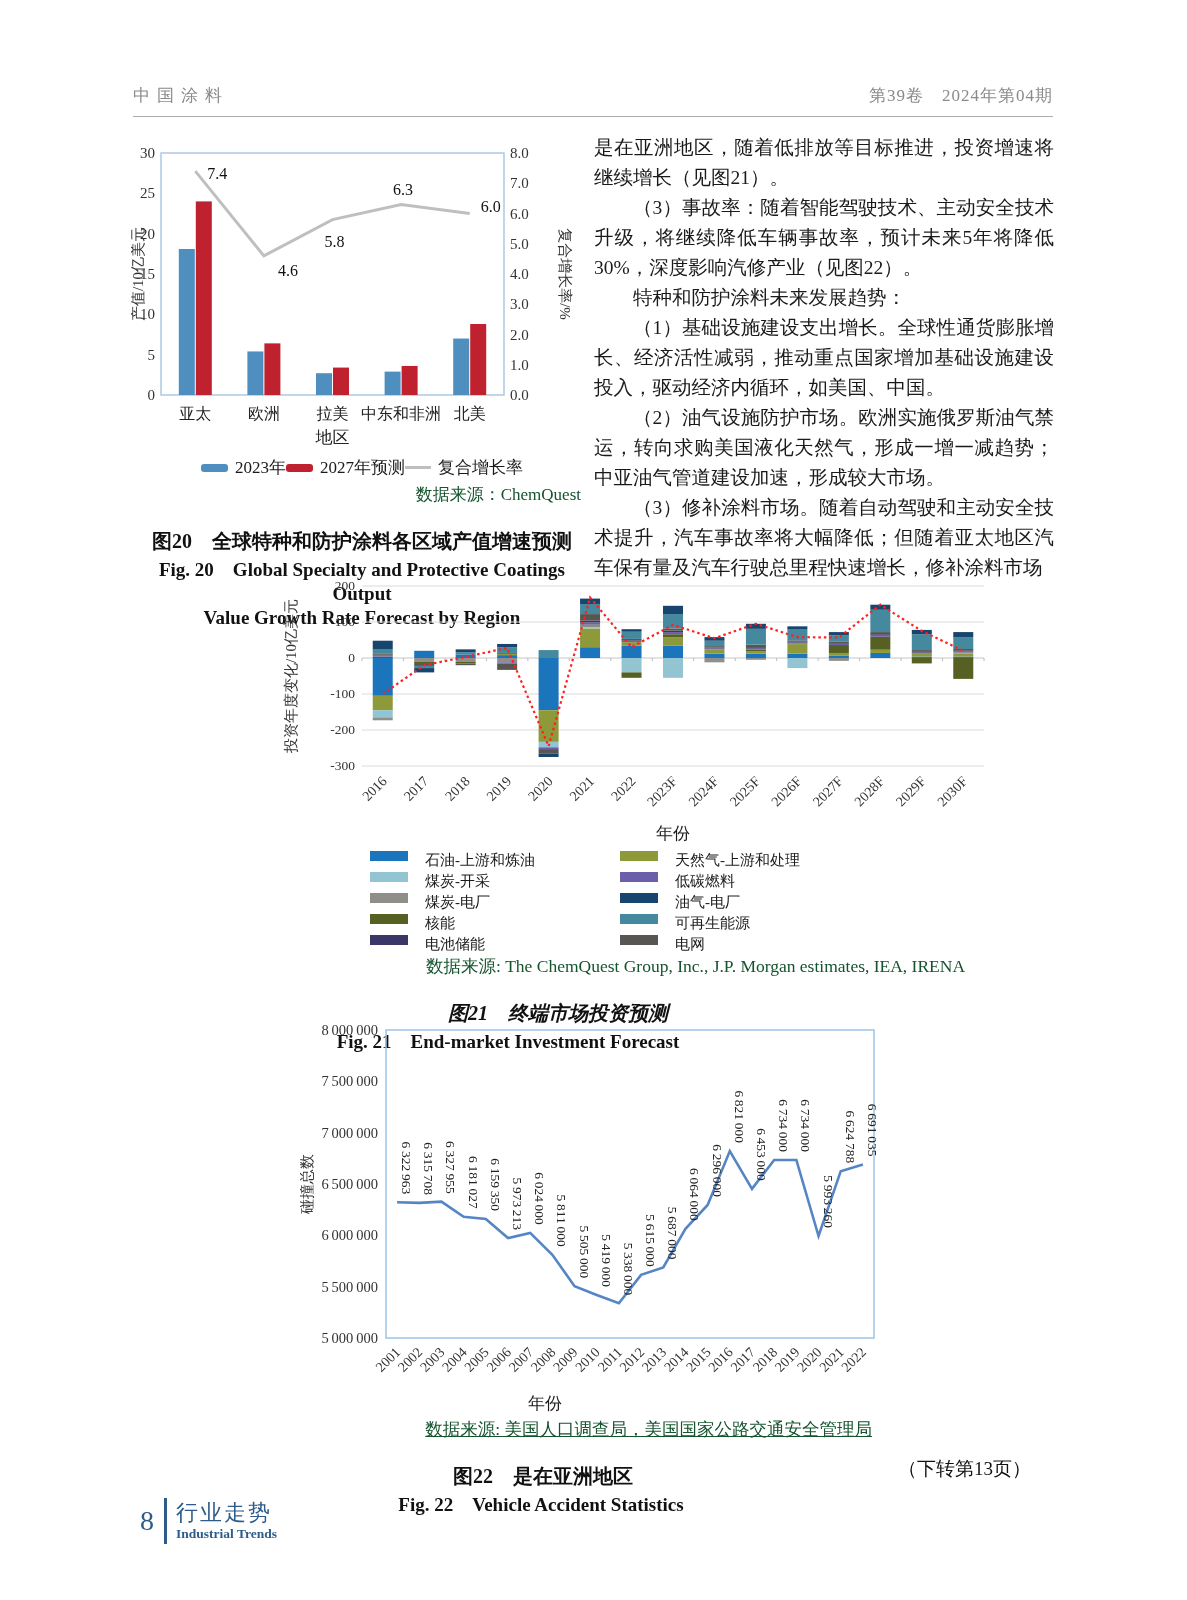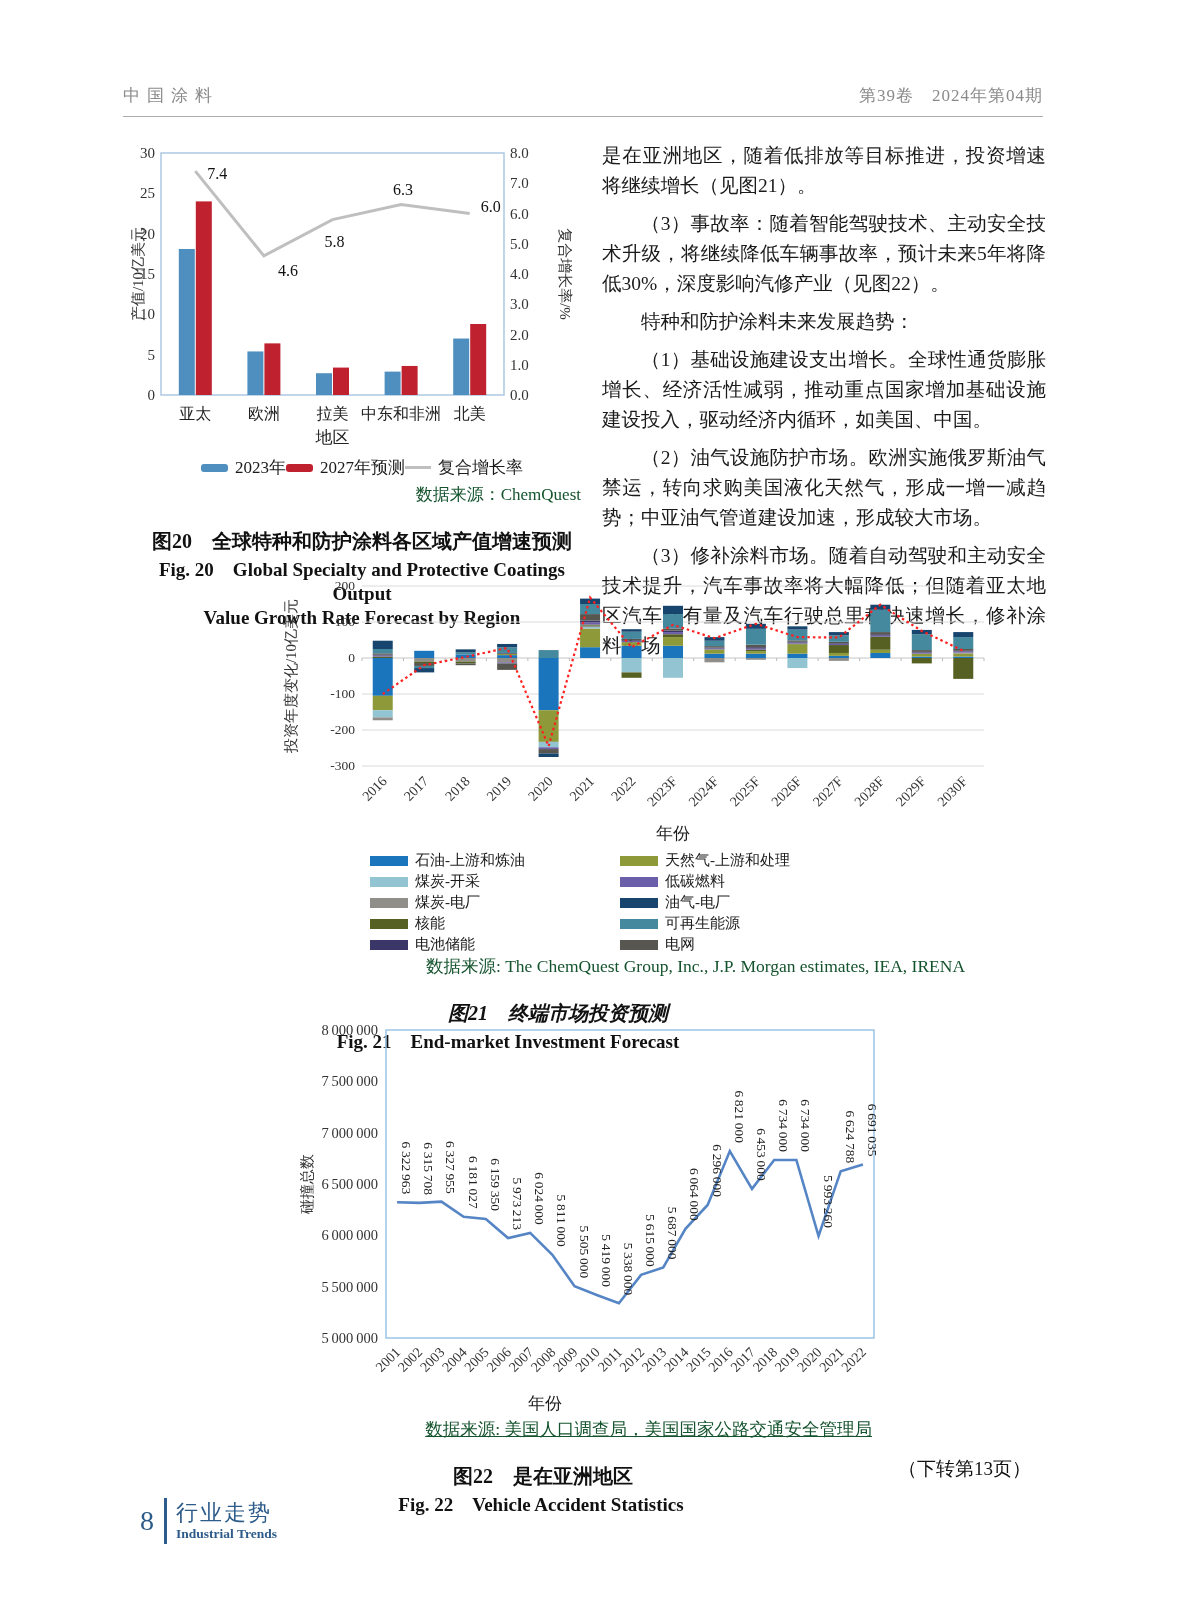--- a/index.html
+++ b/index.html
@@ -1,47 +1,47 @@
 <!DOCTYPE html>
 <html><head>
 <meta charset="utf-8">
 <style>
   html,body{margin:0;padding:0;background:#ffffff;}
   .page{position:relative;width:1187px;height:1600px;background:#ffffff;overflow:hidden;
         font-family:"Liberation Serif","DejaVu Serif",serif;color:#1a1a1a;}
   
-  .header{position:absolute;left:123px;top:84px;width:920px;display:flex;
+  .header{position:absolute;left:133px;top:84px;width:920px;display:flex;
           justify-content:space-between;align-items:flex-end;color:#8a8a8a;
           font-size:17px;border-bottom:1px solid #adadad;padding-bottom:9px;text-align:center;}
   .header .jname{letter-spacing:7px;}
   .header .issue{letter-spacing:1px;}
   
   .article{position:absolute;left:594px;top:133px;width:460px;font-size:19.5px;
            line-height:30px;text-align:justify;}
-  .article p{margin:8px;}
+  .article p{margin:0;}
   .article p.indent{text-indent:2em;}
   
   .figblock{position:absolute;}
   #fig20-block{left:131px;top:140px;width:462px;}
   #fig21-block{left:278px;top:572px;width:740px;}
   #fig22-block{left:300px;top:1008px;width:600px;}
   svg text{font-family:"Liberation Serif","DejaVu Serif",serif;}
   .legend20{display:flex;justify-content:center;margin-top:4px;font-size:17px;align-items:center;}
   .legend20 .item{display:flex;align-items:center;gap:7px;}
   .chip-bar{display:inline-block;width:27px;height:8px;border-radius:3px;}
   .chip-line{display:inline-block;width:26px;height:3.5px;}
   .source{color:#14532d;font-size:17px;margin-top:4px;}
   #fig20-block .source{text-align:right;padding-right:12px;}
   .cap-zh{text-align:center;font-weight:bold;font-size:20px;color:#111;margin-top:22px;}
   .cap-en{text-align:center;font-weight:bold;font-size:19px;color:#111;margin-top:2px;}
   
   .xlabel21{width:622px;margin-left:84px;text-align:center;font-size:17px;margin-top:0px;}
   .legend21{margin-left:92px;margin-top:6px;display:grid;grid-template-columns:250px auto;
             row-gap:2px;font-size:15px;}
-  .lg-item{display:flex;align-items:center;gap:7px;}
+  .lg-item{display:flex;gap:17px;}
   .lg-chip{display:inline-block;width:38px;height:10px;}
   #fig21-block .source{text-align:center;padding-left:95px;font-size:17.5px;margin-top:0;}
   #fig21-block .cap-zh{padding-right:180px;font-style:italic;}
   #fig21-block .cap-en{padding-right:280px;}
   
   .xlabel22{width:488px;margin-left:86px;text-align:center;font-size:17px;padding-right:170px;box-sizing:border-box;}
   #fig22-block .source{text-align:right;padding-right:28px;font-size:17.5px;margin-top:2px;text-decoration:underline;}
   #fig22-block .cap-zh{padding-right:114px;}
   #fig22-block .cap-en{padding-right:118px;}
   .turnpage{position:absolute;left:898px;top:1456px;font-size:19px;color:#111;}

